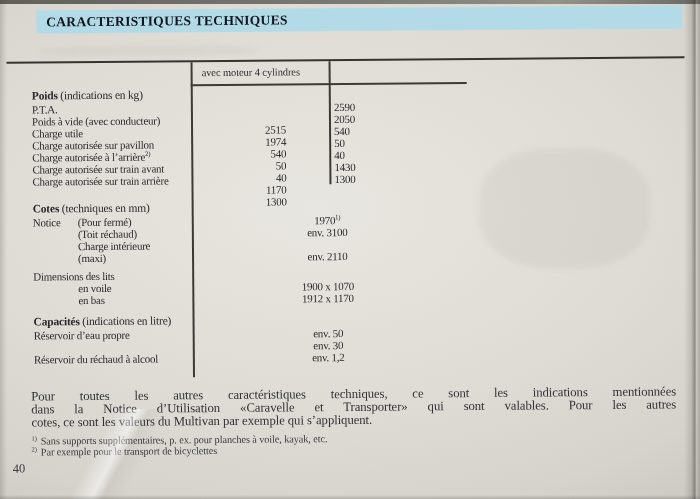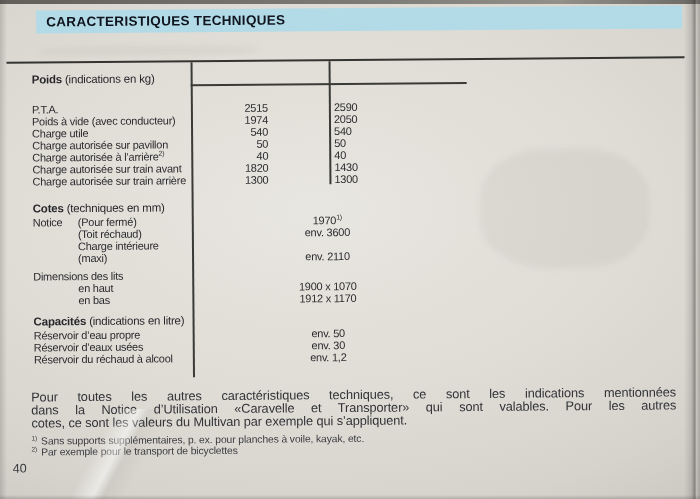--- a/index.html
+++ b/index.html
@@ -1,39 +1,39 @@
 <!DOCTYPE html>
 <html><head>
 <meta charset="utf-8">
 <style>
   html,body{margin:0;padding:0;background:#a8a6a0;}
   .scan{
     position:relative;width:700px;height:499px;overflow:hidden;
-    font-family:Liberation Sans, sans-serif;color:#26262a;
+    font-family:Liberation Serif, serif;color:#26262a;
     background-color:#dcd9d2;
     background-image:radial-gradient(ellipse 90% 75% at 45% 42%, #e8e6e0 0%, #dfdcd5 52%, #d6d3cc 82%, #cbc8c2 100%);
   }
   .content{position:absolute;inset:0;transform:rotate(-0.45deg);}
   .title-bar{position:absolute;left:38px;top:8px;width:646px;height:23px;background:#b2dbe7;}
   .title-text{position:absolute;left:10px;top:4px;font-size:13.5px;font-weight:bold;color:#10141e;letter-spacing:0.3px;white-space:nowrap;}
   .rule-top{position:absolute;left:8px;top:59px;width:678px;height:2px;background:#33332f;}
   .col-header{position:absolute;top:66px;font-size:10.5px;color:#2e2e32;white-space:nowrap;letter-spacing:-0.1px;}
   .col-header.h4{left:203px;}
   .col-header.h5{left:342px;}
   .rule-header{position:absolute;left:192px;top:83px;width:276px;height:2px;background:#3a3a36;}
   .vline{position:absolute;width:2px;background:#3a3a36;}
   .vline.left{left:192px;top:61px;height:315px;}
   .vline.mid{left:330px;top:61px;height:123px;}
   .sec-heading{position:absolute;left:33px;font-size:11.5px;white-space:nowrap;letter-spacing:-0.2px;color:#28282c;}
   .sec-heading .hd{font-weight:bold;}
   .sec-heading .nt{font-weight:normal;}
   .trow{position:absolute;left:0;top:0;width:700px;height:12px;font-size:11px;letter-spacing:-0.25px;color:#2b2b2f;}
   .trow .lbl{position:absolute;left:33px;white-space:nowrap;}
   .trow .sublbl{position:absolute;left:78px;white-space:nowrap;}
-  .trow .v4{position:absolute;left:194px;width:75px;text-align:right;}
+  .trow .v4{position:absolute;left:212px;width:75px;text-align:right;margin-top:22px;}
   .trow .v5{position:absolute;left:335px;width:75px;text-align:left;}
   .trow .vc{position:absolute;left:205px;width:245px;text-align:center;white-space:nowrap;}
   sup{font-size:7px;line-height:0;}
   .footer-line{position:absolute;left:30px;width:645px;font-size:12.8px;color:#323338;letter-spacing:-0.1px;}
   .footer-line.just{text-align:justify;text-align-last:justify;}
   .footnote{position:absolute;left:30px;font-size:10.3px;color:#3a3b40;white-space:nowrap;letter-spacing:-0.1px;}
   .footnote sup{font-size:6.5px;margin-right:4px;}
   .pageno{position:absolute;left:11px;top:459px;font-size:12.5px;color:#3a3b40;}
   .edge-top{position:absolute;top:0;left:0;width:100%;height:4px;background:linear-gradient(90deg,#615f5a,#7e7c76 55%,#93908a 80%,#6b6964);}
   .edge-right{position:absolute;top:0;right:0;width:16px;height:100%;background:linear-gradient(90deg,rgba(0,0,0,0) 0%,rgba(70,68,63,0.18) 45%,rgba(45,43,40,0.45) 68%,rgba(150,148,140,0.25) 78%,rgba(90,88,84,0.35) 100%);}
@@ -50,25 +50,26 @@
 
     <div class="title-bar">
       <span class="title-text">CARACTERISTIQUES TECHNIQUES</span>
     </div>
 
     <div class="smudge" style="left:40px;top:44px;width:220px;height:10px;"></div>
     <div class="smudge" style="left:480px;top:150px;width:170px;height:120px;"></div>
 
     <div class="rule-top"></div>
 
+    <span class="col-header h4">avec moteur 4 cylindres</span>
     <div class="rule-header"></div>
     <div class="vline left"></div>
     <div class="vline mid"></div>
 
-    <div class="sec-heading" style="top:71px;"><span class="hd">Poids</span><span class="nt"> (indications en kg)</span></div>
+    <div class="sec-heading" style="top:87px;"><span class="hd">Poids</span><span class="nt"> (indications en kg)</span></div>
 
     <div class="trow" style="top:101px;">
       <span class="lbl"><span>P.T.A.</span><sup></sup></span>
       <span class="v4">2515</span>
       <span class="v5">2590</span>
     </div>
     <div class="trow" style="top:113px;">
       <span class="lbl"><span>Poids à vide (avec conducteur)</span><sup></sup></span>
       <span class="v4">1974</span>
       <span class="v5">2050</span>
@@ -83,76 +84,75 @@
       <span class="v4">50</span>
       <span class="v5">50</span>
     </div>
     <div class="trow" style="top:149px;">
       <span class="lbl"><span>Charge autorisée à l’arrière</span><sup>2)</sup></span>
       <span class="v4">40</span>
       <span class="v5">40</span>
     </div>
     <div class="trow" style="top:161px;">
       <span class="lbl"><span>Charge autorisée sur train avant</span><sup></sup></span>
-      <span class="v4">1820</span>
+      <span class="v4">1170</span>
       <span class="v5">1430</span>
     </div>
     <div class="trow" style="top:173px;">
       <span class="lbl"><span>Charge autorisée sur train arrière</span><sup></sup></span>
       <span class="v4">1300</span>
       <span class="v5">1300</span>
     </div>
 
     <div class="sec-heading" style="top:200px;"><span class="hd">Cotes</span><span class="nt"> (techniques en mm)</span></div>
 
     <div class="trow" style="top:214px;">
       <span class="lbl">Notice</span>
       <span class="sublbl">(Pour fermé)</span>
       <span class="vc"><span>1970</span><sup>1)</sup></span>
     </div>
     <div class="trow" style="top:226px;">
       <span class="lbl"></span>
       <span class="sublbl">(Toit réchaud)</span>
-      <span class="vc"><span>env. 3600</span><sup></sup></span>
+      <span class="vc"><span>env. 3100</span><sup></sup></span>
     </div>
     <div class="trow" style="top:238px;">
       <span class="lbl"></span>
       <span class="sublbl">Charge intérieure</span>
       <span class="vc"><span></span><sup></sup></span>
     </div>
     <div class="trow" style="top:250px;">
       <span class="lbl"></span>
       <span class="sublbl">(maxi)</span>
       <span class="vc"><span>env. 2110</span><sup></sup></span>
     </div>
 
     <div class="trow" style="top:268px;">
       <span class="lbl">Dimensions des lits</span>
       <span class="sublbl"></span>
       <span class="vc"><span></span></span>
     </div>
     <div class="trow" style="top:280px;">
       <span class="lbl"></span>
-      <span class="sublbl">en haut</span>
+      <span class="sublbl">en voile</span>
       <span class="vc"><span>1900 x 1070</span></span>
     </div>
     <div class="trow" style="top:292px;">
       <span class="lbl"></span>
       <span class="sublbl">en bas</span>
       <span class="vc"><span>1912 x 1170</span></span>
     </div>
 
     <div class="sec-heading" style="top:313px;"><span class="hd">Capacités</span><span class="nt"> (indications en litre)</span></div>
 
     <div class="trow" style="top:327px;">
       <span class="lbl">Réservoir d’eau propre</span>
       <span class="vc">env. 50</span>
     </div>
     <div class="trow" style="top:339px;">
-      <span class="lbl">Réservoir d’eaux usées</span>
       <span class="vc">env. 30</span>
     </div>
     <div class="trow" style="top:351px;">
       <span class="lbl">Réservoir du réchaud à alcool</span>
       <span class="vc">env. 1,2</span>
     </div>
 
     <div class="footer-line just" style="top:387px;">Pour toutes les autres caractéristiques techniques, ce sont les indications mentionnées</div>
     <div class="footer-line just" style="top:400px;">dans la Notice d’Utilisation «Caravelle et Transporter» qui sont valables. Pour les autres</div>
     <div class="footer-line" style="top:413px;">cotes, ce sont les valeurs du Multivan par exemple qui s’appliquent.</div>

